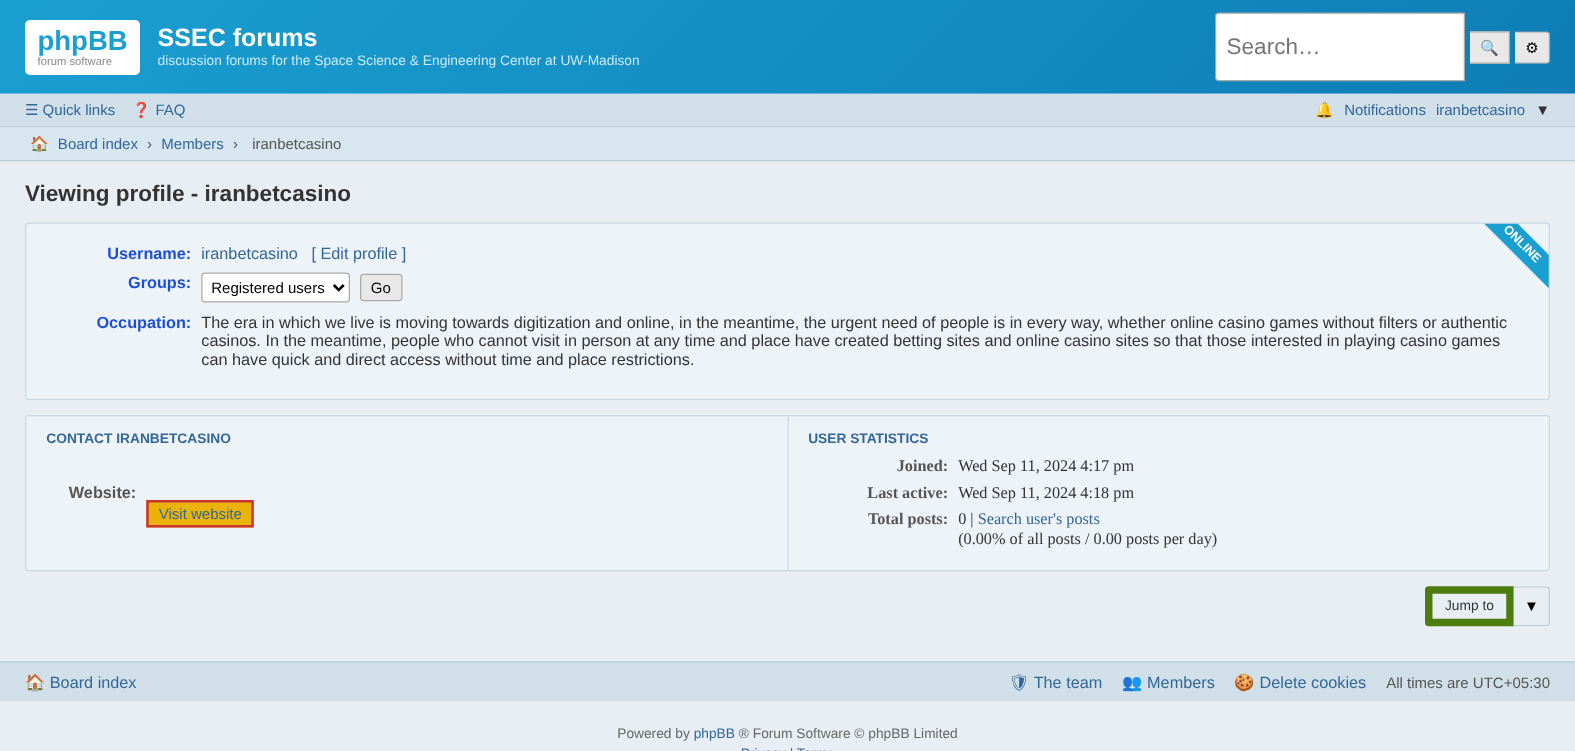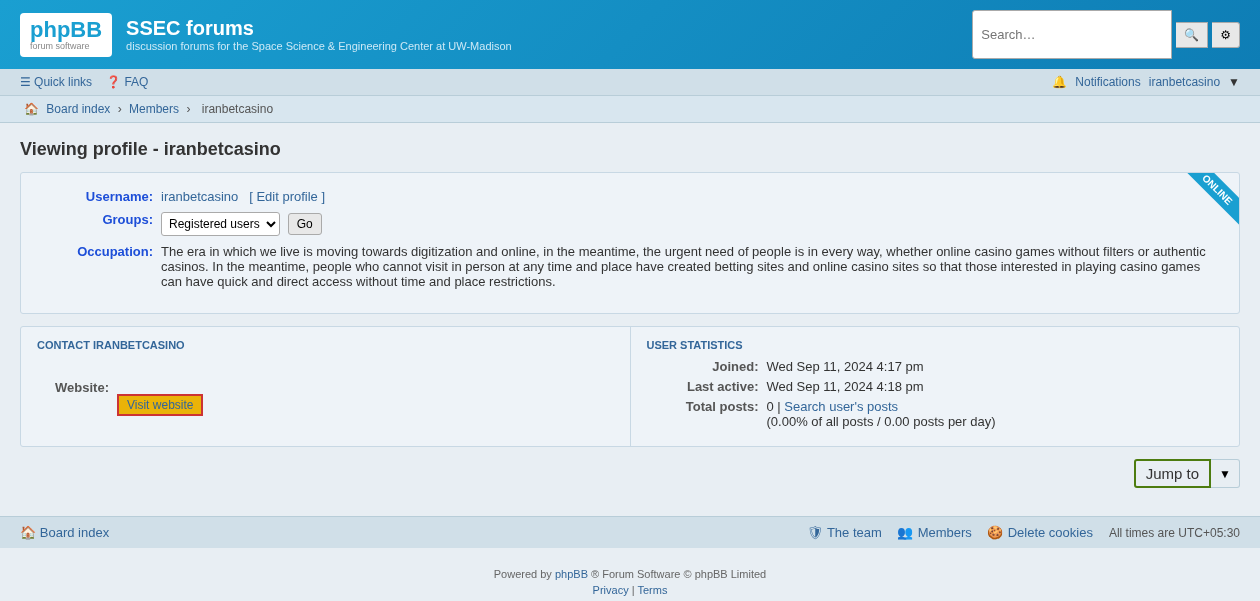--- a/index.html
+++ b/index.html
@@ -20,21 +20,21 @@
       padding: 6px 10px;
       display: flex; align-items: center; justify-content: center;
     }
     #logo-text-phpbb { color: #1a9fd1; font-size: 22px; font-weight: bold; line-height: 1; }
     #logo-sub { color: #888; font-size: 9px; }
     #site-title-area h1 { color: white; font-size: 20px; font-weight: bold; }
     #site-title-area p { color: #cce9f6; font-size: 11px; }
     #search-area { display: flex; align-items: center; gap: 4px; }
     #search-input {
       width: 200px; padding: 16px 8px; border: 1px solid #aaa;
-      border-radius: 3px 0 0 3px; font-size: 13px; color: #999;
+      border-radius: 3px 0 0 3px; font-size: 18px; color: #999;
     }
     #search-btn {
       background: #e8e8e8; border: 1px solid #aaa; border-left: none;
       padding: 5px 8px; cursor: pointer; font-size: 12px;
     }
     #search-adv {
       background: #e8e8e8; border: 1px solid #aaa; border-left: none;
       padding: 5px 8px; cursor: pointer; font-size: 12px; border-radius: 0 3px 3px 0;
     }
 
@@ -111,33 +111,33 @@
     .section-title { font-size: 11px; font-weight: bold; color: #336699; text-transform: uppercase; margin-bottom: 8px; }
     .contact-row { display: flex; align-items: center; margin-bottom: 6px; }
     .contact-label { width: 80px; text-align: right; font-weight: bold; color: #555; padding-right: 8px; }
     .visit-website-btn {
       border: 2px solid #cc3333;
       color: #336699; background: #eab308;
       padding: 2px 8px; font-size: 12px; cursor: pointer;
       text-decoration: none;
       margin-top: 35px;
     }
-    .stats-row { display: flex; margin-bottom: 5px; }
+    .stats-row { display: flex; margin-bottom: 5px; font-family: Liberation Serif, serif; }
     .stats-label { width: 120px; text-align: right; font-weight: bold; color: #555; padding-right: 8px; flex-shrink: 0; }
     .stats-value { color: #333; }
     .stats-value a { color: #336699; text-decoration: none; }
 
     
     #jump-area {
       display: flex; justify-content: flex-end;
       margin-bottom: 12px;
     }
     .jump-btn {
-      background: #e8eef3; border: 2px solid #4d7c0f;
-      padding: 4px 10px; font-size: 15px; cursor: pointer;
+      background: #e8eef3; border: 6px solid #4d7c0f;
+      padding: 4px 10px; font-size: 11px; cursor: pointer;
       color: #333; border-radius: 3px 0 0 3px;
     }
     .jump-arrow {
       background: #e8eef3; border: 1px solid #b8cdd8; border-left: none;
       padding: 4px 8px; font-size: 12px; cursor: pointer;
       border-radius: 0 3px 3px 0;
     }
 
     
     #footer-nav {

